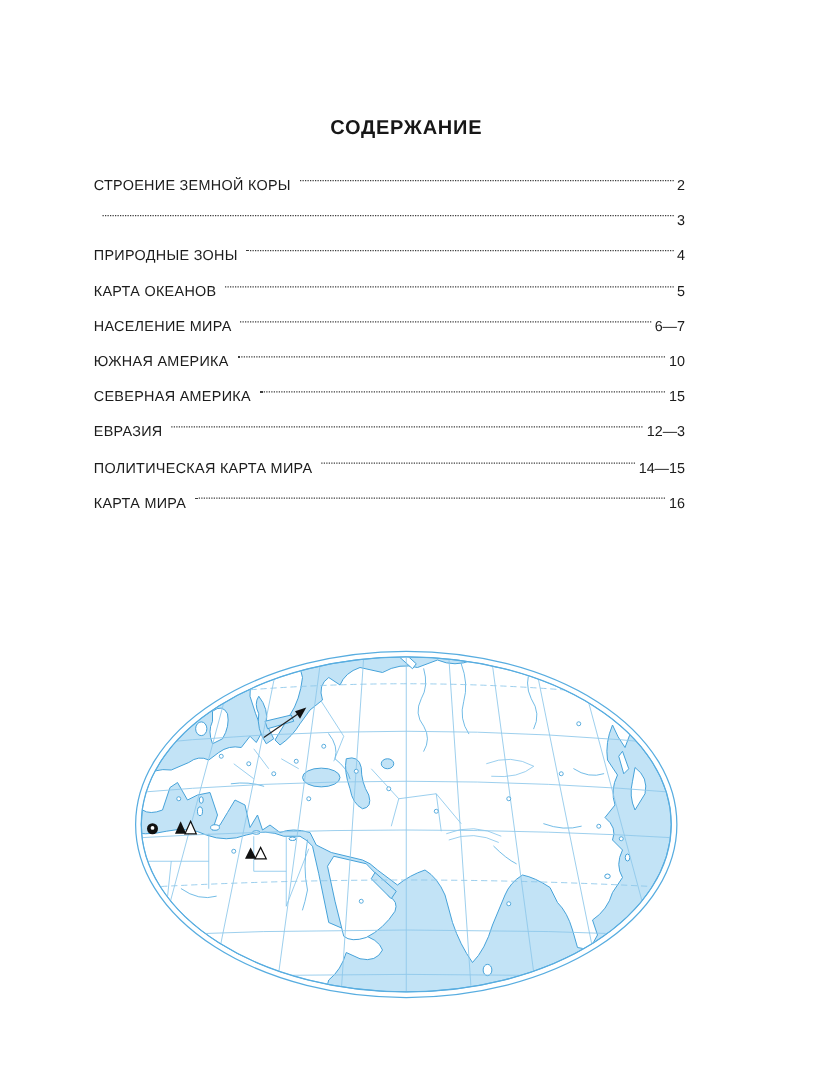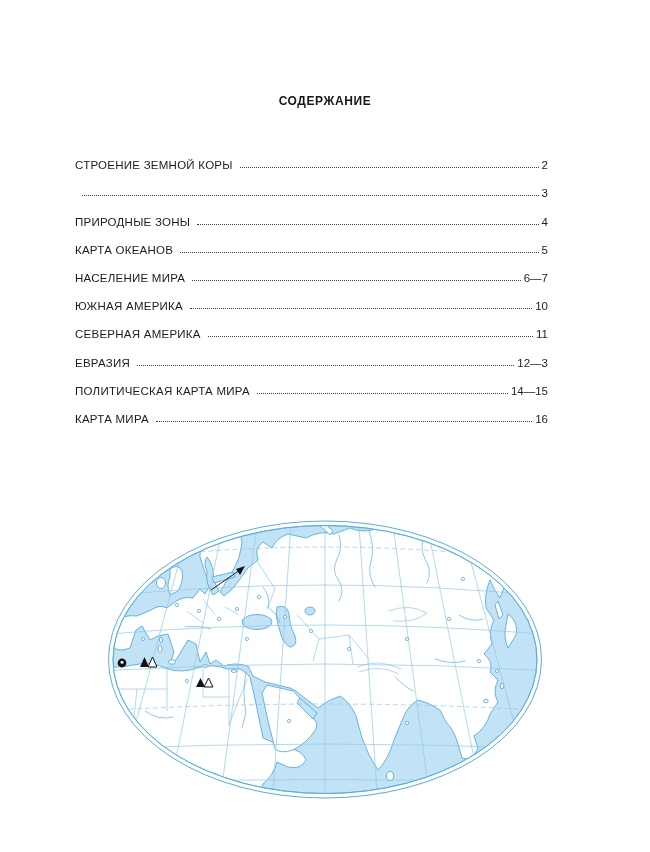--- a/index.html
+++ b/index.html
@@ -2,24 +2,24 @@
 <html><head>
 <meta charset="utf-8">
 <style>
   html,body{margin:0;padding:0;background:#ffffff;}
   .page{
     position:relative;width:650px;height:852px;background:#ffffff;overflow:hidden;
     font-family:"Liberation Sans","DejaVu Sans",sans-serif;color:#1c1c1c;
   }
   .title{
     position:absolute;top:94px;left:0;right:0;margin:0;text-align:center;
-    font-size:12px;font-weight:bold;letter-spacing:0.6px;color:#171717;
+    font-size:16px;font-weight:bold;letter-spacing:0.6px;color:#171717;
   }
   .toc{position:absolute;top:143px;left:75px;width:473px;}
-  .toc-row{display:flex;align-items:flex-end;height:28.2px;}
+  .toc-row{display:flex;align-items:flex-start;height:28.2px;}
   .toc-label{font-size:11.5px;letter-spacing:0.25px;white-space:nowrap;color:#1c1c1c;}
   .toc-dots{flex:1 1 auto;margin:0 3px 3px 7px;border-bottom:1.6px dotted #3c3c3c;height:1px;}
   .toc-page{font-size:11.5px;white-space:nowrap;text-align:right;color:#1c1c1c;}
   .map-figure{position:absolute;top:519px;left:107px;width:437px;height:281px;}
   .map-figure svg{display:block;}
   .coast{fill:#ffffff;stroke:#46a2d9;stroke-width:0.8;stroke-linejoin:round;}
   .lake{fill:#c2e3f6;stroke:#46a2d9;stroke-width:0.8;}
   .river{fill:none;stroke:#5fb2e2;stroke-width:0.7;stroke-linecap:round;}
   .border{fill:none;stroke:#79bfe8;stroke-width:0.6;}
   .grat{fill:none;stroke:#8fc8ea;stroke-width:0.7;}
@@ -62,21 +62,21 @@
       <span class="toc-page">6—7</span>
     </div>
     <div class="toc-row">
       <span class="toc-label">ЮЖНАЯ АМЕРИКА</span>
       <span class="toc-dots"></span>
       <span class="toc-page">10</span>
     </div>
     <div class="toc-row">
       <span class="toc-label">СЕВЕРНАЯ АМЕРИКА</span>
       <span class="toc-dots"></span>
-      <span class="toc-page">11</span>
+      <span class="toc-page">15</span>
     </div>
     <div class="toc-row">
       <span class="toc-label">ЕВРАЗИЯ</span>
       <span class="toc-dots"></span>
       <span class="toc-page">12—3</span>
     </div>
     <div class="toc-row">
       <span class="toc-label">ПОЛИТИЧЕСКАЯ КАРТА МИРА</span>
       <span class="toc-dots"></span>
       <span class="toc-page">14—15</span>

